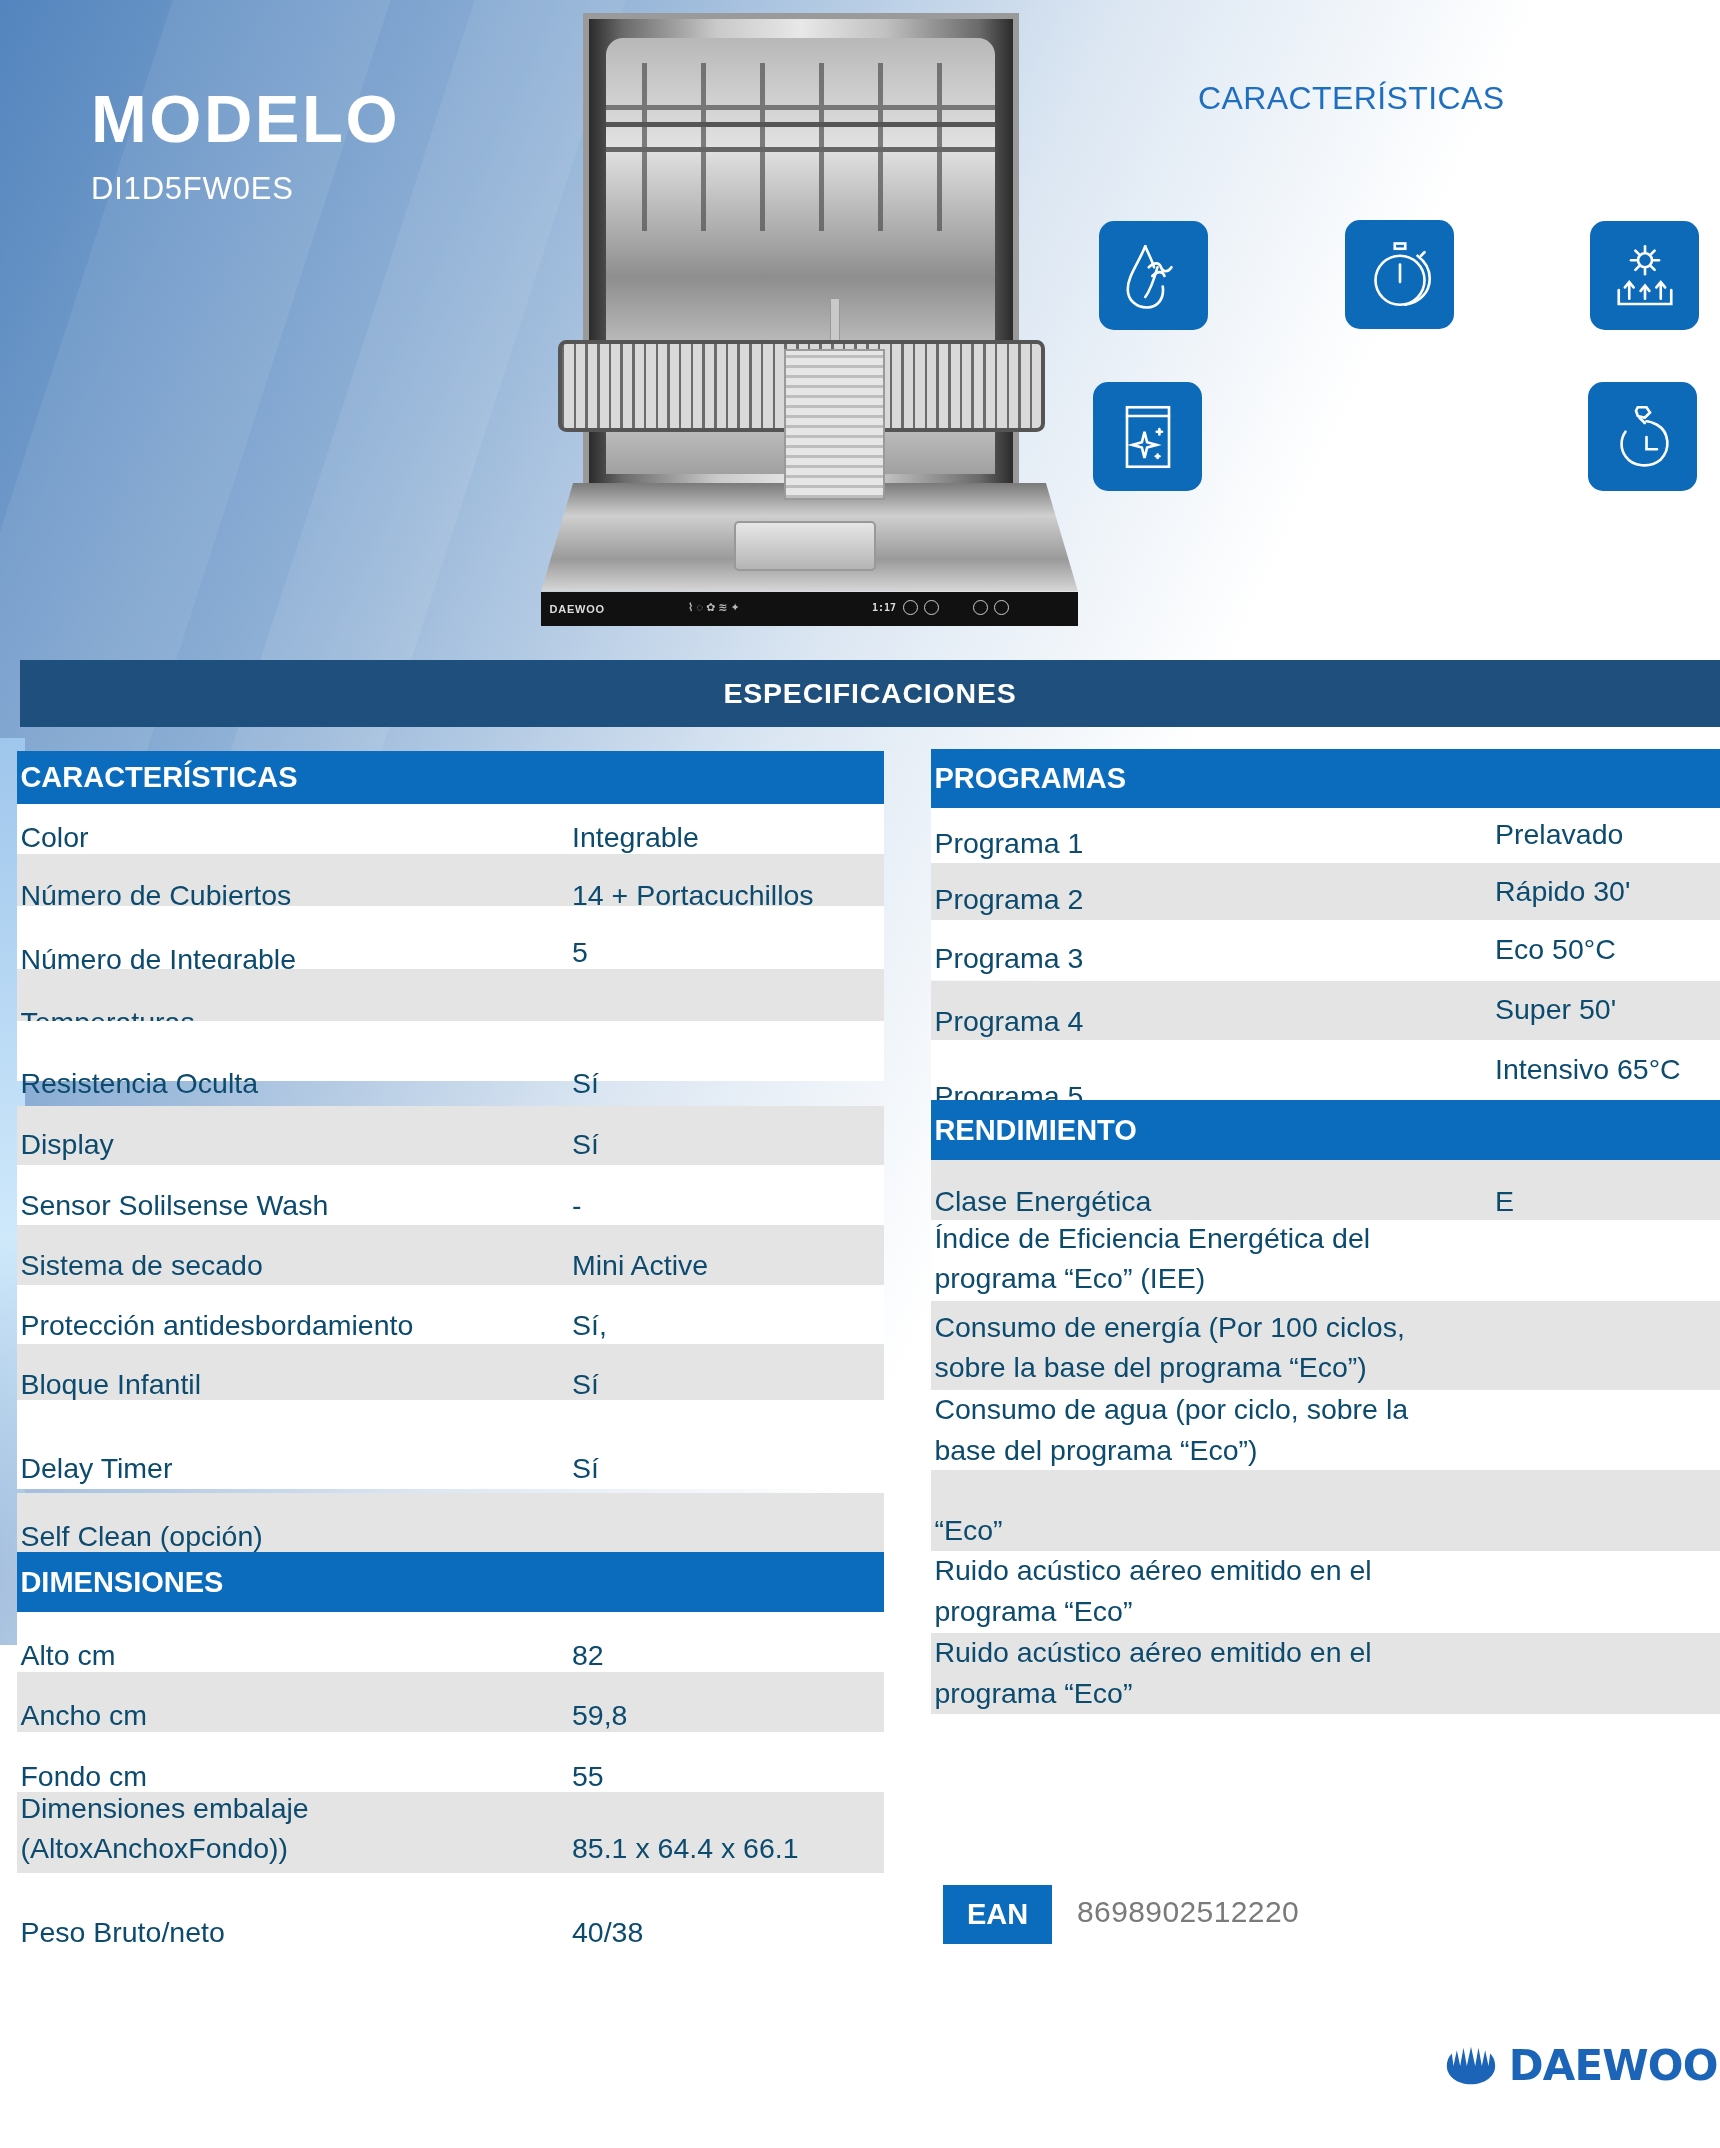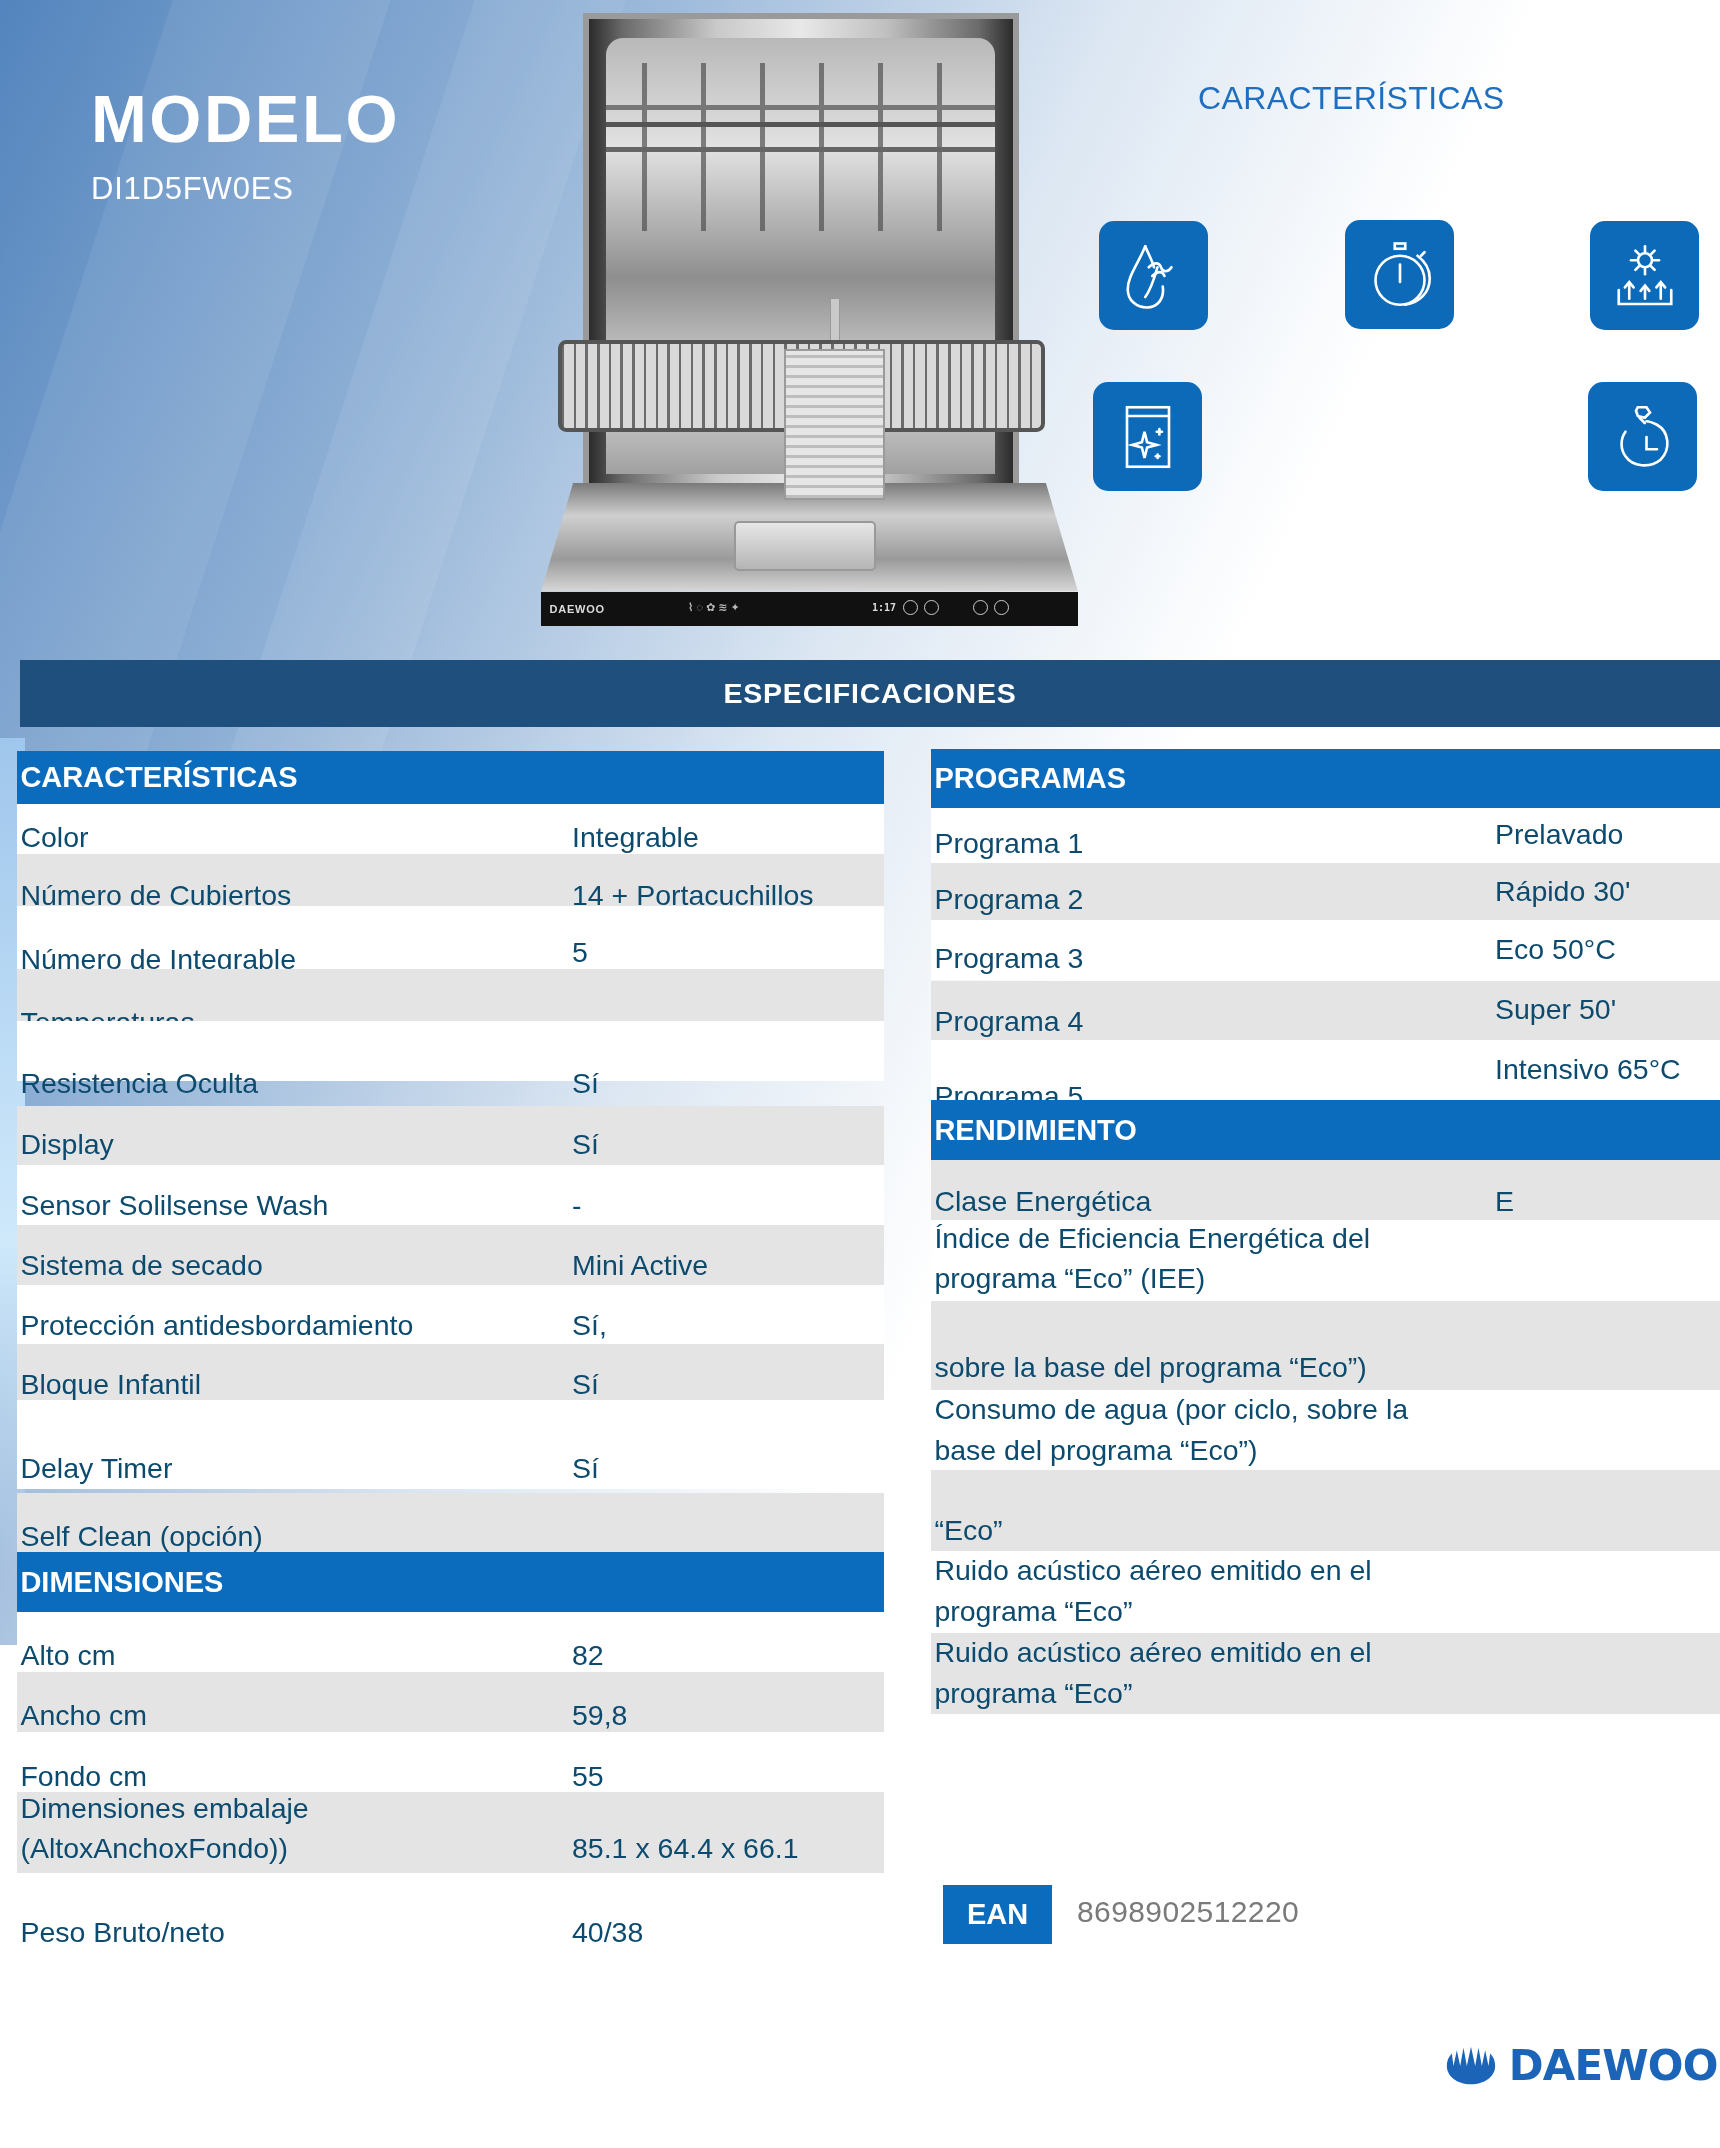--- a/index.html
+++ b/index.html
@@ -331,20 +331,21 @@
 </div>
 <div class="row alt" style="left:931px;top:1160px;width:789px;height:60px;">
   <span class="lbl" style="top:25px;">Clase Energética</span>
   <span class="val" style="left:564px;top:25px;">E</span>
 </div>
 <div class="row white" style="left:931px;top:1220px;width:789px;height:81px;">
   <span class="lbl" style="top:1.7px;">Índice de Eficiencia Energética del</span>
   <span class="lbl" style="top:42px;">programa “Eco” (IEE)</span>
 </div>
 <div class="row alt" style="left:931px;top:1301px;width:789px;height:89px;">
+  <span class="lbl" style="top:10px;">Consumo de energía (Por 100 ciclos,</span>
   <span class="lbl" style="top:50px;">sobre la base del programa “Eco”)</span>
 </div>
 <div class="row white" style="left:931px;top:1390px;width:789px;height:80px;">
   <span class="lbl" style="top:3.4px;">Consumo de agua (por ciclo, sobre la</span>
   <span class="lbl" style="top:44px;">base del programa “Eco”)</span>
 </div>
 <div class="row alt" style="left:931px;top:1470px;width:789px;height:81px;">
   <span class="lbl" style="top:44px;">“Eco”</span>
 </div>
 <div class="row white" style="left:931px;top:1551px;width:789px;height:81px;">

